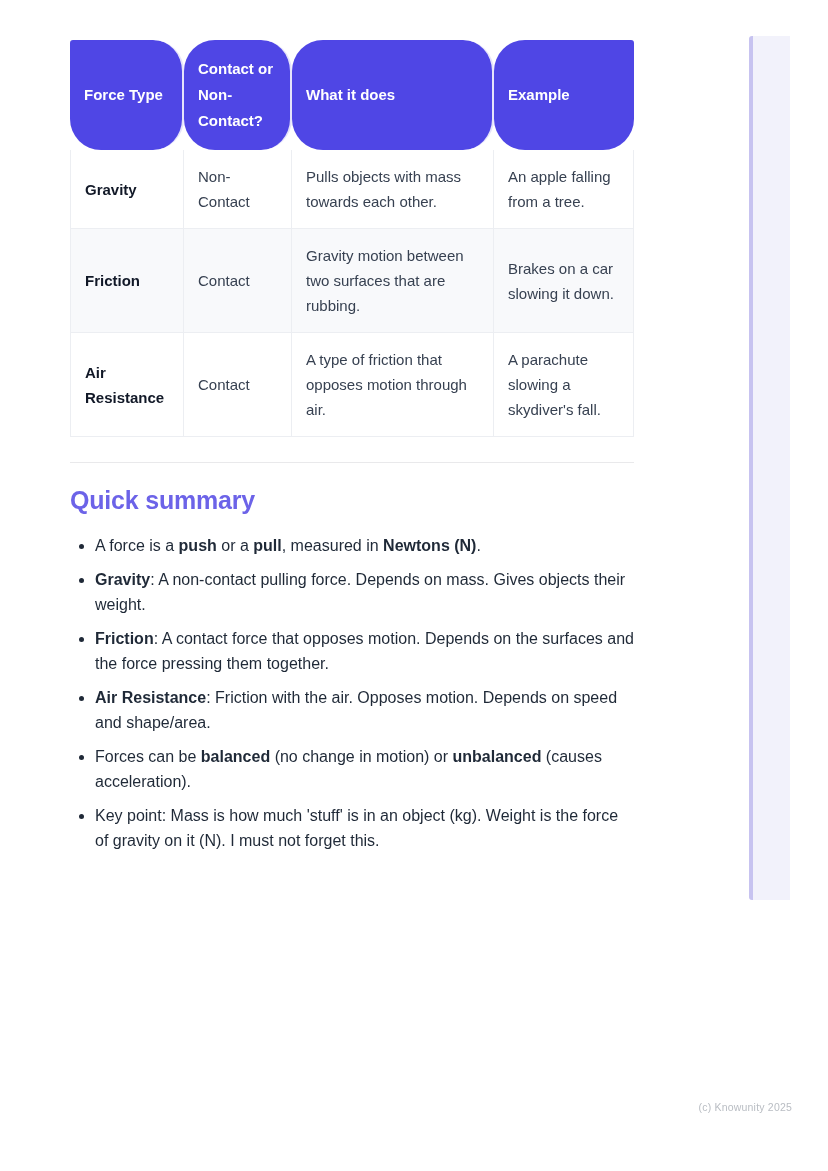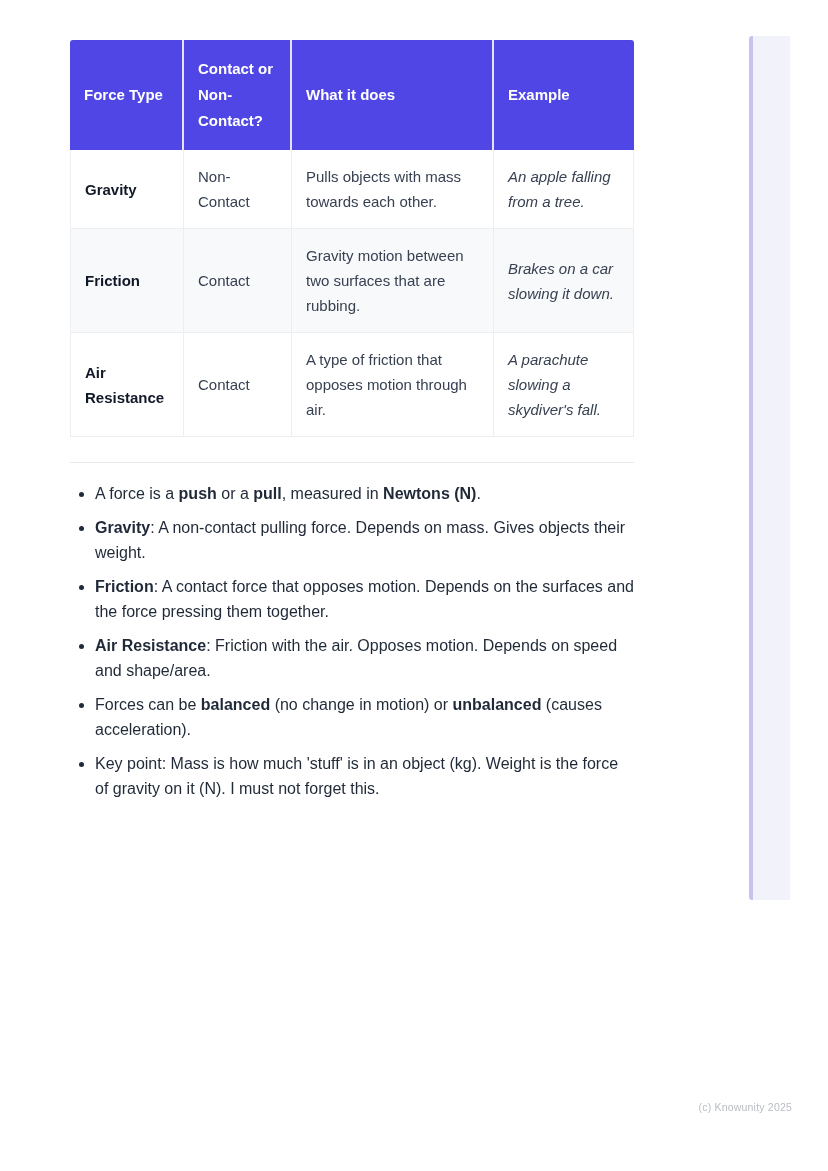--- a/index.html
+++ b/index.html
@@ -36,34 +36,35 @@
   col.c4 { width: 140px; }
   th {
     background: var(--header-bg, #4f46e5);
     color: #ffffff;
     font-weight: 700;
     text-align: left;
     vertical-align: middle;
     padding: 16px 14px;
     line-height: 26px;
     border-right: 2px solid rgba(255,255,255,0.85);
+    border-radius: 31px;
   }
   th:first-child { border-top-left-radius: 3px; }
   th:last-child { border-right: none; border-top-right-radius: 3px; margin-top: 6px; }
   td {
     padding: 14px 14px;
     line-height: 25px;
     color: #374151;
     vertical-align: middle;
     background: #ffffff;
     border-bottom: 1px solid #eceef2;
     border-right: 1px solid #eceef2;
   }
   td:first-child { border-left: 1px solid #eceef2; font-weight: 700; color: #111827; }
-  td:last-child { border-right: 1px solid #eceef2; font-style: italic; }
+  td:last-child { border-right: 1px solid #eceef2; }
   tr.stripe td { background: var(--stripe-bg, #f8f9fb); }
   
   .divider {
     margin-top: 25px;
     border: none;
     border-top: 1px solid #e9e9eb;
     width: 564px;
   }
   h2.summary-title {
     margin: 22px 0 0 0;
@@ -138,20 +139,21 @@
             <td>Air Resistance</td>
             <td>Contact</td>
             <td>A type of friction that opposes motion through air.</td>
             <td>A parachute slowing a skydiver's fall.</td>
           </tr>
         </tbody>
     </table>
 
     <hr class="divider">
 
+    <h2 class="summary-title">Quick summary</h2>
 
     <ul class="summary-list" id="summary-list">
         <li><span>A force is a </span><b>push</b><span> or a </span><b>pull</b><span>, measured in </span><b>Newtons (N)</b><span>.</span></li>
         <li><b>Gravity</b><span>: A non-contact pulling force. Depends on mass. Gives objects their weight.</span></li>
         <li><b>Friction</b><span>: A contact force that opposes motion. Depends on the surfaces and the force pressing them together.</span></li>
         <li><b>Air Resistance</b><span>: Friction with the air. Opposes motion. Depends on speed and shape/area.</span></li>
         <li><span>Forces can be </span><b>balanced</b><span> (no change in motion) or </span><b>unbalanced</b><span> (causes acceleration).</span></li>
         <li><span>Key point: Mass is how much 'stuff' is in an object (kg). Weight is the force of gravity on it (N). I must not forget this.</span></li>
       </ul>
   </div>

